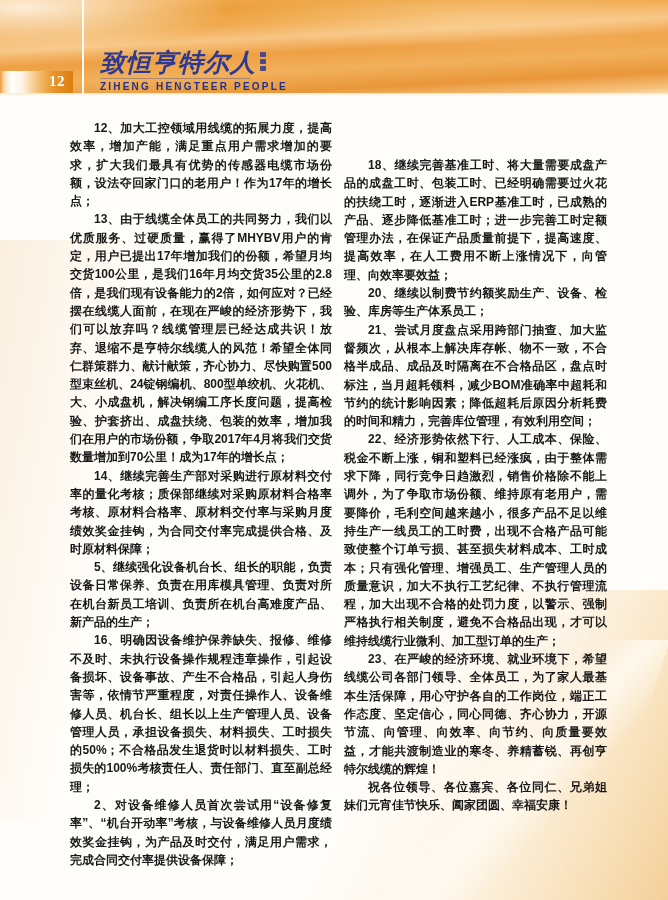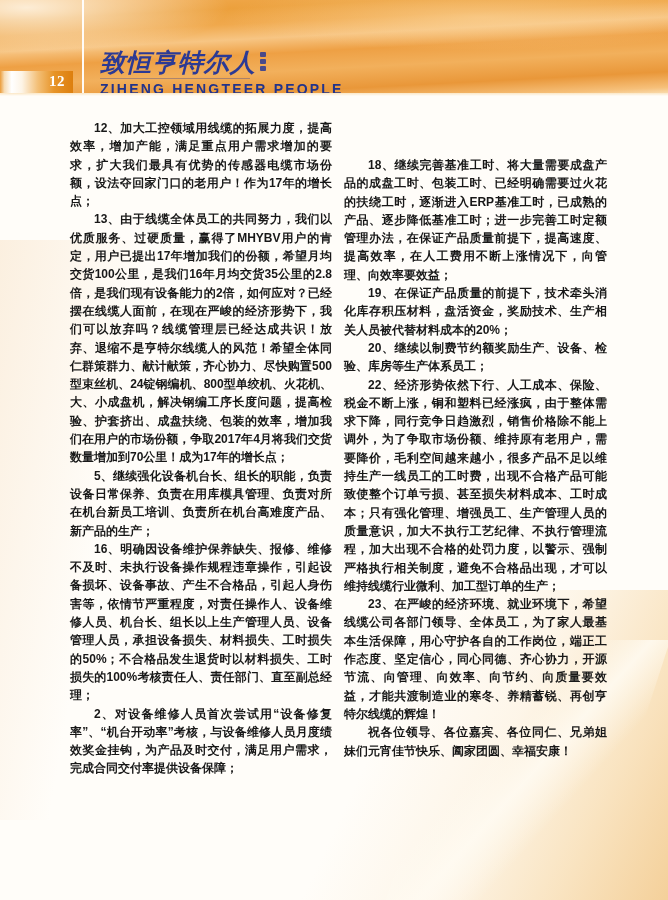--- a/index.html
+++ b/index.html
@@ -46,21 +46,21 @@
   }
   .logo-seal{
     display:inline-block;vertical-align:top;margin-left:4px;margin-top:2px;
     width:7px;height:22px;position:relative;transform:none;
   }
   .logo-seal i{
     display:block;width:6px;height:5px;margin-bottom:2px;
     background:rgba(44,58,148,0.85);border-radius:1px;
   }
   .logo-en{
-    margin-top:2px;color:#22338b;font-size:14px;font-weight:700;
+    margin-top:2px;color:#22338b;font-size:10px;font-weight:700;
     letter-spacing:2.2px;white-space:nowrap;
     border-top:1px solid rgba(44,58,148,0.35);padding-top:2px;width:150px;
   }
   
   .bg-tint-left{
     position:absolute;left:0;top:240px;width:150px;height:580px;
     background:linear-gradient(100deg, rgba(248,228,202,0.55), rgba(255,255,255,0) 60%);
     pointer-events:none;
   }
   .bg-sweep-bottomright{
@@ -109,36 +109,37 @@
   <div class="bg-tint-left"></div>
   <div class="bg-sweep-bottomright"></div>
   <div class="bg-sweep-streak"></div>
 
   <div class="column col-left">
 
       <p class="para">12、加大工控领域用线缆的拓展力度，提高效率，增加产能，满足重点用户需求增加的要求，扩大我们最具有优势的传感器电缆市场份额，设法夺回家门口的老用户！作为17年的增长点；</p>
 
       <p class="para">13、由于线缆全体员工的共同努力，我们以优质服务、过硬质量，赢得了MHYBV用户的肯定，用户已提出17年增加我们的份额，希望月均交货100公里，是我们16年月均交货35公里的2.8倍，是我们现有设备能力的2倍，如何应对？已经摆在线缆人面前，在现在严峻的经济形势下，我们可以放弃吗？线缆管理层已经达成共识！放弃、退缩不是亨特尔线缆人的风范！希望全体同仁群策群力、献计献策，齐心协力、尽快购置500型束丝机、24锭钢编机、800型单绞机、火花机、大、小成盘机，解决钢编工序长度问题，提高检验、护套挤出、成盘扶绕、包装的效率，增加我们在用户的市场份额，争取2017年4月将我们交货数量增加到70公里！成为17年的增长点；</p>
 
+      <p class="para">14、继续完善生产部对采购进行原材料交付率的量化考核；质保部继续对采购原材料合格率考核、原材料合格率、原材料交付率与采购月度绩效奖金挂钩，为合同交付率完成提供合格、及时原材料保障；</p>
 
       <p class="para">5、继续强化设备机台长、组长的职能，负责设备日常保养、负责在用库模具管理、负责对所在机台新员工培训、负责所在机台高难度产品、新产品的生产；</p>
 
       <p class="para">16、明确因设备维护保养缺失、报修、维修不及时、未执行设备操作规程违章操作，引起设备损坏、设备事故、产生不合格品，引起人身伤害等，依情节严重程度，对责任操作人、设备维修人员、机台长、组长以上生产管理人员、设备管理人员，承担设备损失、材料损失、工时损失的50%；不合格品发生退货时以材料损失、工时损失的100%考核责任人、责任部门、直至副总经理；</p>
 
       <p class="para">2、对设备维修人员首次尝试用“设备修复率”、“机台开动率”考核，与设备维修人员月度绩效奖金挂钩，为产品及时交付，满足用户需求，完成合同交付率提供设备保障；</p>
     </div>
 
   <div class="column col-right">
 
       <p class="para">18、继续完善基准工时、将大量需要成盘产品的成盘工时、包装工时、已经明确需要过火花的扶绕工时，逐渐进入ERP基准工时，已成熟的产品、逐步降低基准工时；进一步完善工时定额管理办法，在保证产品质量前提下，提高速度、提高效率，在人工费用不断上涨情况下，向管理、向效率要效益；</p>
 
-      <p class="para">19、在保证产品质量的前提下，技术牵头消化库存积压材料，盘活资金，奖励技术、生产相关人员被代替材料成本的20%；</p>
 
       <p class="para">20、继续以制费节约额奖励生产、设备、检验、库房等生产体系员工；</p>
 
+      <p class="para">21、尝试月度盘点采用跨部门抽查、加大监督频次，从根本上解决库存帐、物不一致，不合格半成品、成品及时隔离在不合格品区，盘点时标注，当月超耗领料，减少BOM准确率中超耗和节约的统计影响因素；降低超耗后原因分析耗费的时间和精力，完善库位管理，有效利用空间；</p>
 
       <p class="para">22、经济形势依然下行、人工成本、保险、税金不断上涨，铜和塑料已经涨疯，由于整体需求下降，同行竞争日趋激烈，销售价格除不能上调外，为了争取市场份额、维持原有老用户，需要降价，毛利空间越来越小，很多产品不足以维持生产一线员工的工时费，出现不合格产品可能致使整个订单亏损、甚至损失材料成本、工时成本；只有强化管理、增强员工、生产管理人员的质量意识，加大不执行工艺纪律、不执行管理流程，加大出现不合格的处罚力度，以警示、强制严格执行相关制度，避免不合格品出现，才可以维持线缆行业微利、加工型订单的生产；</p>
 
       <p class="para">23、在严峻的经济环境、就业环境下，希望线缆公司各部门领导、全体员工，为了家人最基本生活保障，用心守护各自的工作岗位，端正工作态度、坚定信心，同心同德、齐心协力，开源节流、向管理、向效率、向节约、向质量要效益，才能共渡制造业的寒冬、养精蓄锐、再创亨特尔线缆的辉煌！</p>
 
       <p class="para">祝各位领导、各位嘉宾、各位同仁、兄弟姐妹们元宵佳节快乐、阖家团圆、幸福安康！</p>
     </div>
 
 </div>
 

